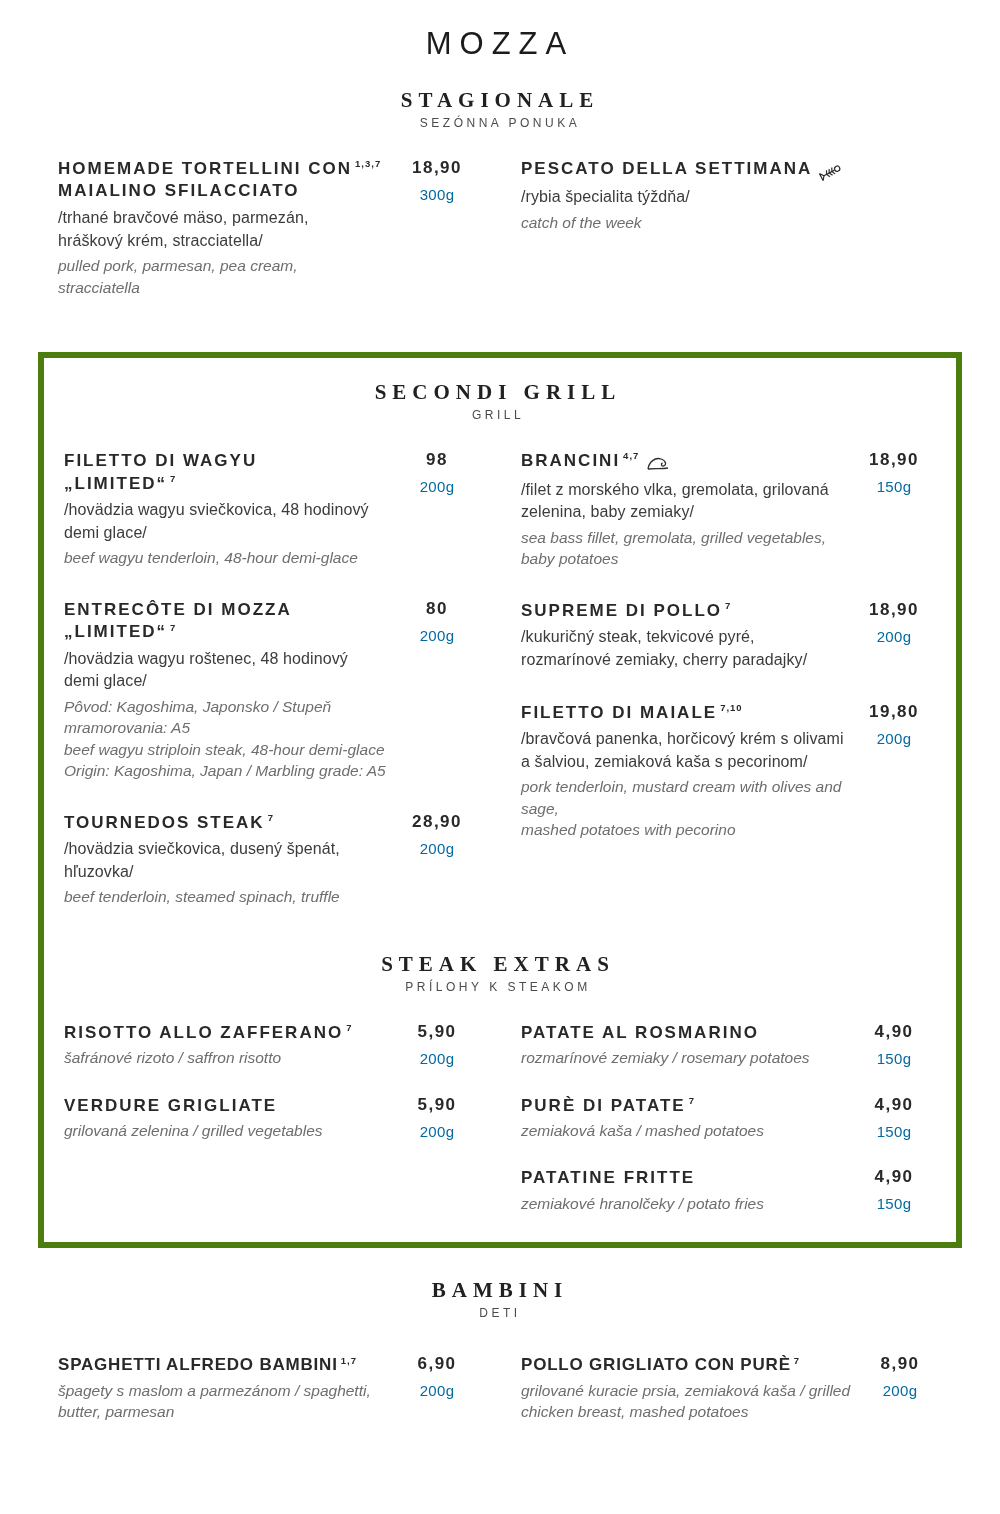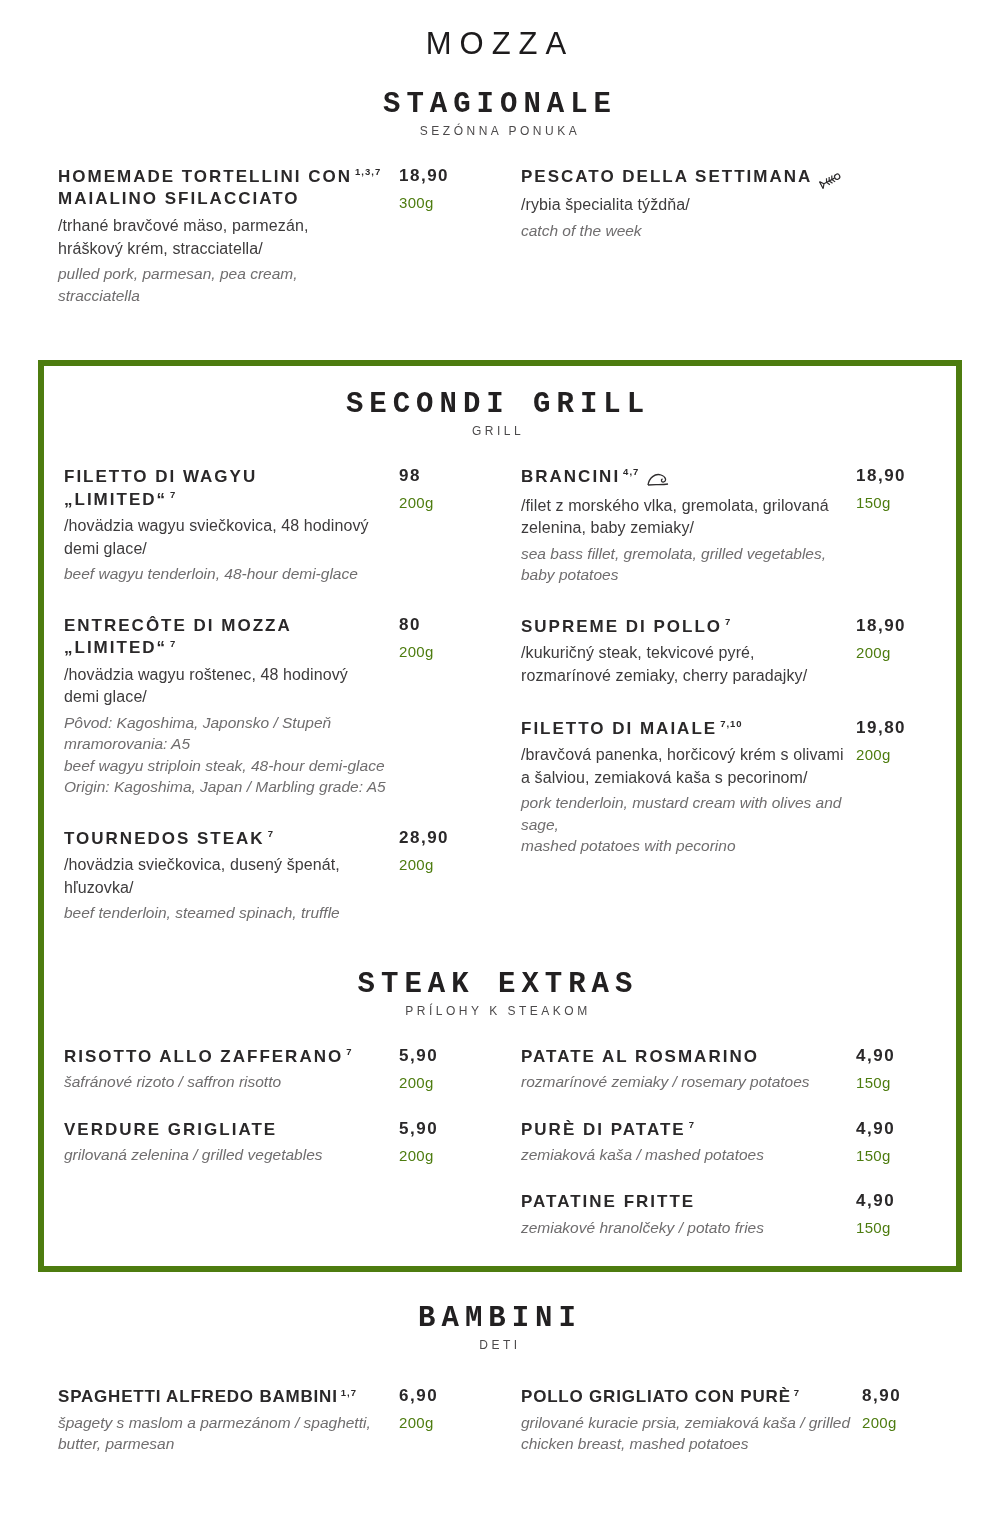--- a/index.html
+++ b/index.html
@@ -2,41 +2,41 @@
 <html><head>
 <meta charset="utf-8">
 <style>
   html,body{margin:0;padding:0;background:#ffffff;}
   body{width:1000px;font-family:"Liberation Sans",sans-serif;color:#2e2c2d;}
   .page{width:1000px;min-height:1514px;box-sizing:border-box;padding:26px 0 18px;background:#fff;}
 
   .logo{text-align:center;font-size:31px;letter-spacing:8px;font-weight:400;color:#1d1b1c;}
 
   .sec-head{text-align:center;margin-top:26px;}
-  .sec-title{font-family:Liberation Mono, monospace;font-size:29px;font-weight:700;
+  .sec-title{font-family:Liberation Serif, serif;font-size:21px;font-weight:700;
              letter-spacing:6px;color:#222021;}
   .sec-sub{font-size:12px;letter-spacing:3.5px;color:#4c4a4b;margin-top:3px;}
 
   .content{padding:0 62px 0 58px;}
   .cols{display:grid;grid-template-columns:1fr 1fr;column-gap:46px;margin-top:28px;}
 
   .box{border:6px solid #4d7c0f;margin:24px 38px 0;padding:16px 24px 2px 20px;}
   .box .sec-head{margin-top:6px;}
   .box .content{padding:0 0 0 0;}
 
   .item{display:grid;grid-template-columns:1fr 76px;column-gap:10px;margin-bottom:30px;}
   .item-title{font-weight:700;font-size:17px;letter-spacing:2px;line-height:1.32;color:#2a2829;}
   .nm{white-space:pre-line;}
   .nm2{display:block;white-space:pre-line;}
   sup.allerg{font-size:9.5px;letter-spacing:1px;margin-left:3px;font-weight:700;}
   .desc{font-size:16px;line-height:1.42;color:#3d3b3c;margin-top:4px;white-space:pre-line;font-weight:400;letter-spacing:0.1px;}
   .desc-en{font-size:15.5px;font-style:italic;line-height:1.38;color:#6f6d6e;margin-top:3px;white-space:pre-line;}
-  .side{text-align:left;}
+  .side{text-align:center;}
   .price{font-weight:700;font-size:17px;letter-spacing:1.5px;color:#2a2829;}
-  .weight{font-size:15px;color:#4d7c0f;margin-top:8px;letter-spacing:0.3px;}
+  .weight{font-size:15px;color:#0369a1;margin-top:8px;letter-spacing:0.3px;}
 
   .icon-slot{display:inline-block;margin-left:7px;vertical-align:-2px;}
   .icon-slot svg{display:inline-block;vertical-align:middle;}
 
   .bambini-sec .item-title{letter-spacing:0.8px;}
   .extras-sec .item{margin-bottom:26px;}
 </style>
 </head>
 <body>
 

